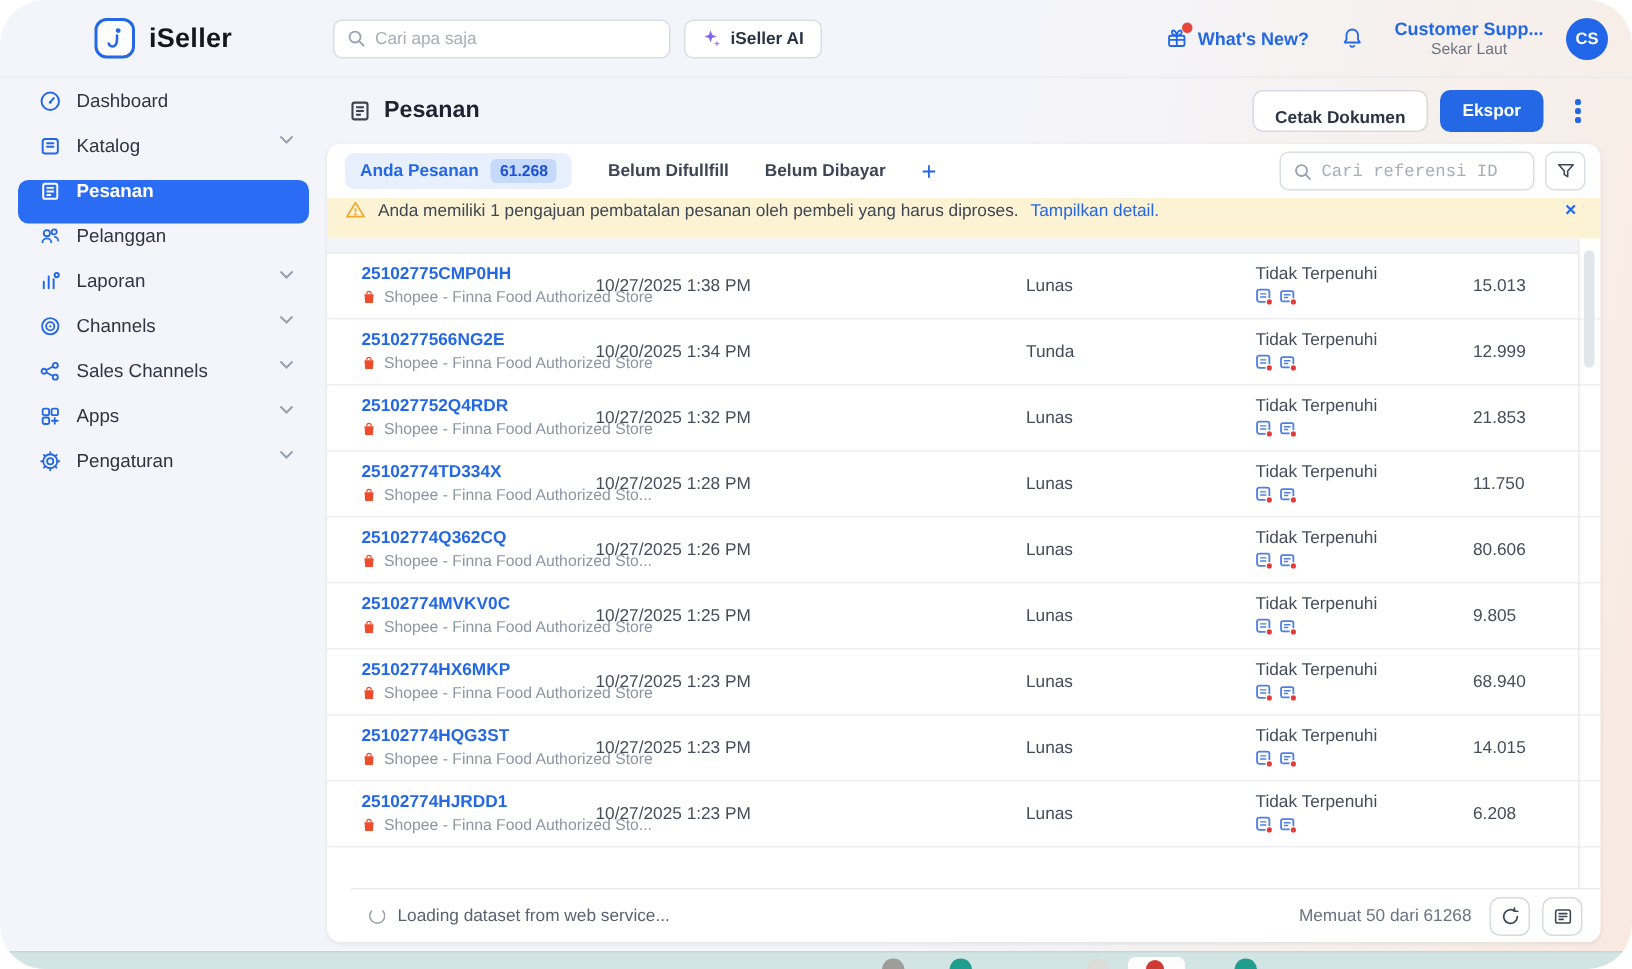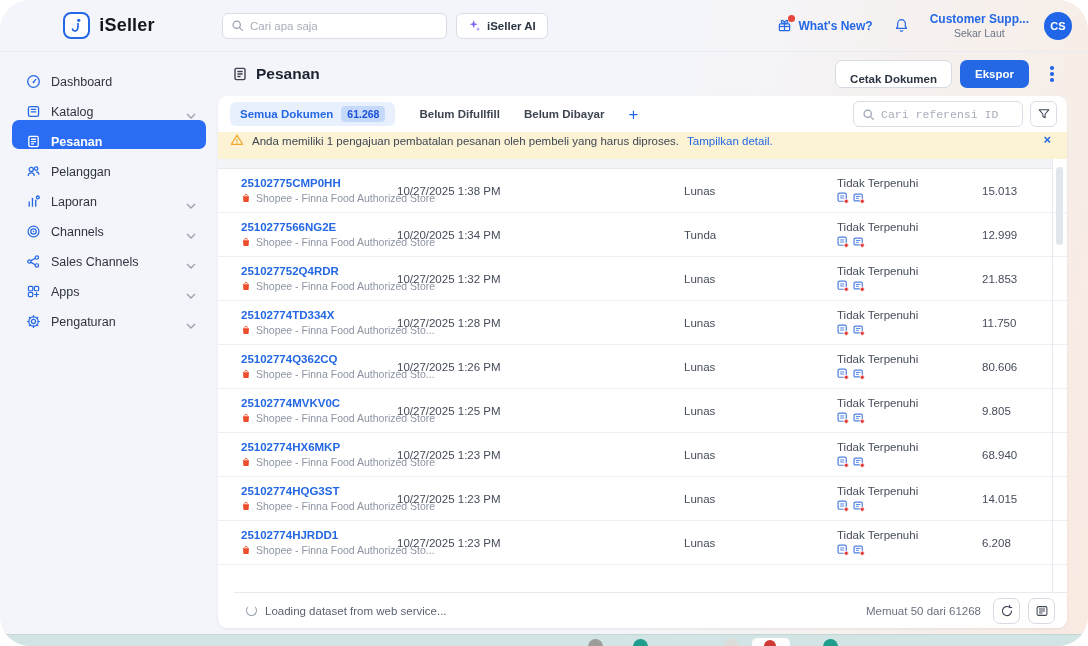--- a/index.html
+++ b/index.html
@@ -29,21 +29,21 @@
   .bell-btn { display:flex; cursor:pointer; margin-left:6px; }
   .user-block { text-align:right; cursor:pointer; margin-left:6px; }
   .user-name { font-size:12px; font-weight:700; color:#2468e5; }
   .user-store { font-size:10.5px; color:#6d7585; margin-top:1px;text-align:center; }
   .avatar { width:28px; height:28px; border-radius:50%; background:#2166e8; color:#fff;
     font-size:11px; font-weight:700; display:flex; align-items:center; justify-content:center; cursor:pointer; }
 
   
   .layout { display:flex; height:582px; }
   .sidebar { width:218px; padding-top:8px; flex-shrink:0; }
-  .nav-item { height:29px; margin:0 12px 1px 12px; border-radius:7px; display:flex; align-items:flex-end;
+  .nav-item { height:29px; margin:0 12px 1px 12px; border-radius:7px; display:flex; align-items:flex-start;
     gap:10px; padding:0 10px 0 14px; font-size:12.5px; color:#2e3440; cursor:pointer; }
   .nav-item .nav-icon { display:flex; color:#2468e5; }
   .nav-item .chev { margin-left:auto; display:flex; }
   .nav-item.active { background:#2b6cf4; color:#fff; font-weight:600; }
   .nav-item.active .nav-icon { color:#fff; }
 
   .main { flex:1; padding-right:21px; }
   .page-header { height:44px; display:flex; align-items:center; padding-left:14px; }
   .page-title-wrap { display:flex; align-items:center; gap:8px; }
   .page-title { font-size:15.5px; font-weight:700; color:#1d2330; }
@@ -322,21 +322,21 @@
               <i></i>
               <i></i>
             </span>
         </div>
       </div>
 
       <div class="card">
 
         <div class="tabbar">
           <div class="tab-active">
-            <span class="tab-label">Semua Dokumen</span>
+            <span class="tab-label">Anda Pesanan</span>
             <span class="tab-badge">61.268</span>
           </div>
           <span class="tab">Belum Difullfill</span>
           <span class="tab">Belum Dibayar</span>
           <span class="tab-add">+</span>
           <div class="tab-right">
             <div class="search-ref">
               <span style="display:flex">
                 <svg width="13" height="13" viewBox="0 0 16 16">
                     <circle cx="7" cy="7" r="4.5" fill="none" stroke="#9aa1b0" stroke-width="1.5"></circle>

